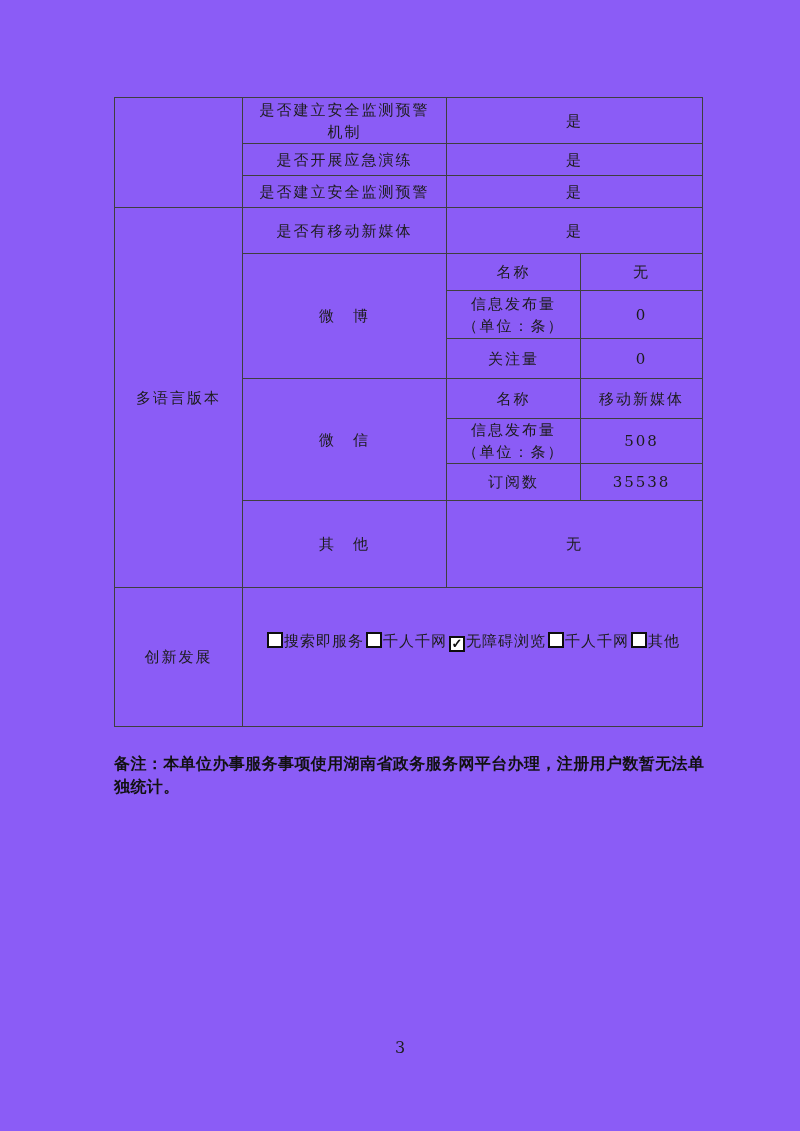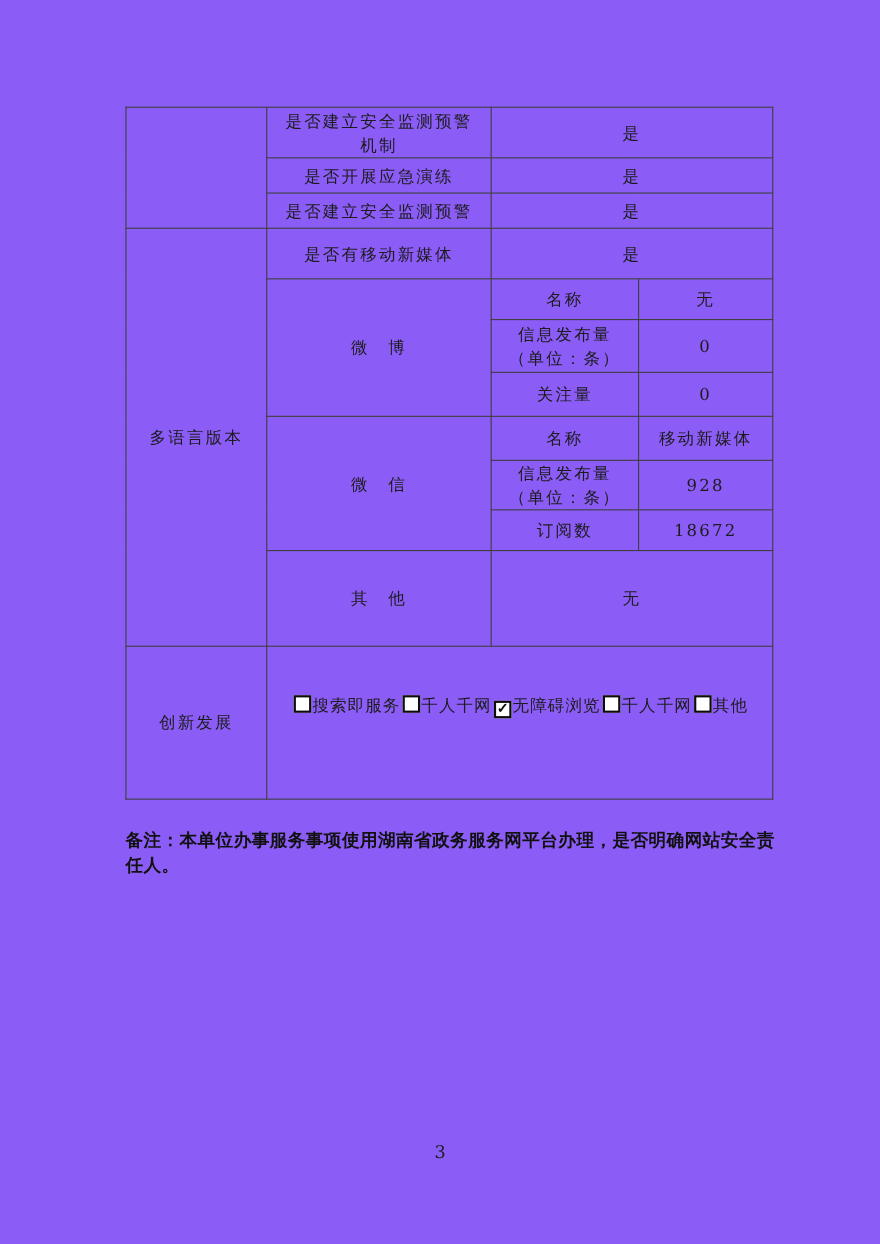--- a/index.html
+++ b/index.html
@@ -132,37 +132,37 @@
       <td class="num">0</td>
     </tr>
     <tr style="height:40px">
       <td rowspan="3">微　信</td>
       <td>名称</td>
       <td>移动新媒体</td>
     </tr>
     <tr style="height:45px">
       <td class="prewrap">信息发布量
 （单位：条）</td>
-      <td class="num">928</td>
+      <td class="num">508</td>
     </tr>
     <tr style="height:37px">
       <td>订阅数</td>
-      <td class="num">18672</td>
+      <td class="num">35538</td>
     </tr>
     <tr style="height:87px">
       <td>其　他</td>
       <td colspan="2">无</td>
     </tr>
 
     <tr style="height:139px">
       <td>创新发展</td>
       <td colspan="3">
         <span class="cb-line"><span class="cb"></span><span class="cb-label">搜索即服务</span><span class="cb"></span><span class="cb-label">千人千网</span><span class="cb">✓</span><span class="cb-label">无障碍浏览</span><span class="cb"></span><span class="cb-label">千人千网</span><span class="cb"></span><span class="cb-label">其他</span></span>
       </td>
     </tr>
   </tbody>
     </table>
 
-  <p class="footnote">备注：本单位办事服务事项使用湖南省政务服务网平台办理，是否明确网站安全责任人。</p>
+  <p class="footnote">备注：本单位办事服务事项使用湖南省政务服务网平台办理，注册用户数暂无法单独统计。</p>
 
   <div class="page-number">3</div>
 
 </div>
 
 </body></html>

